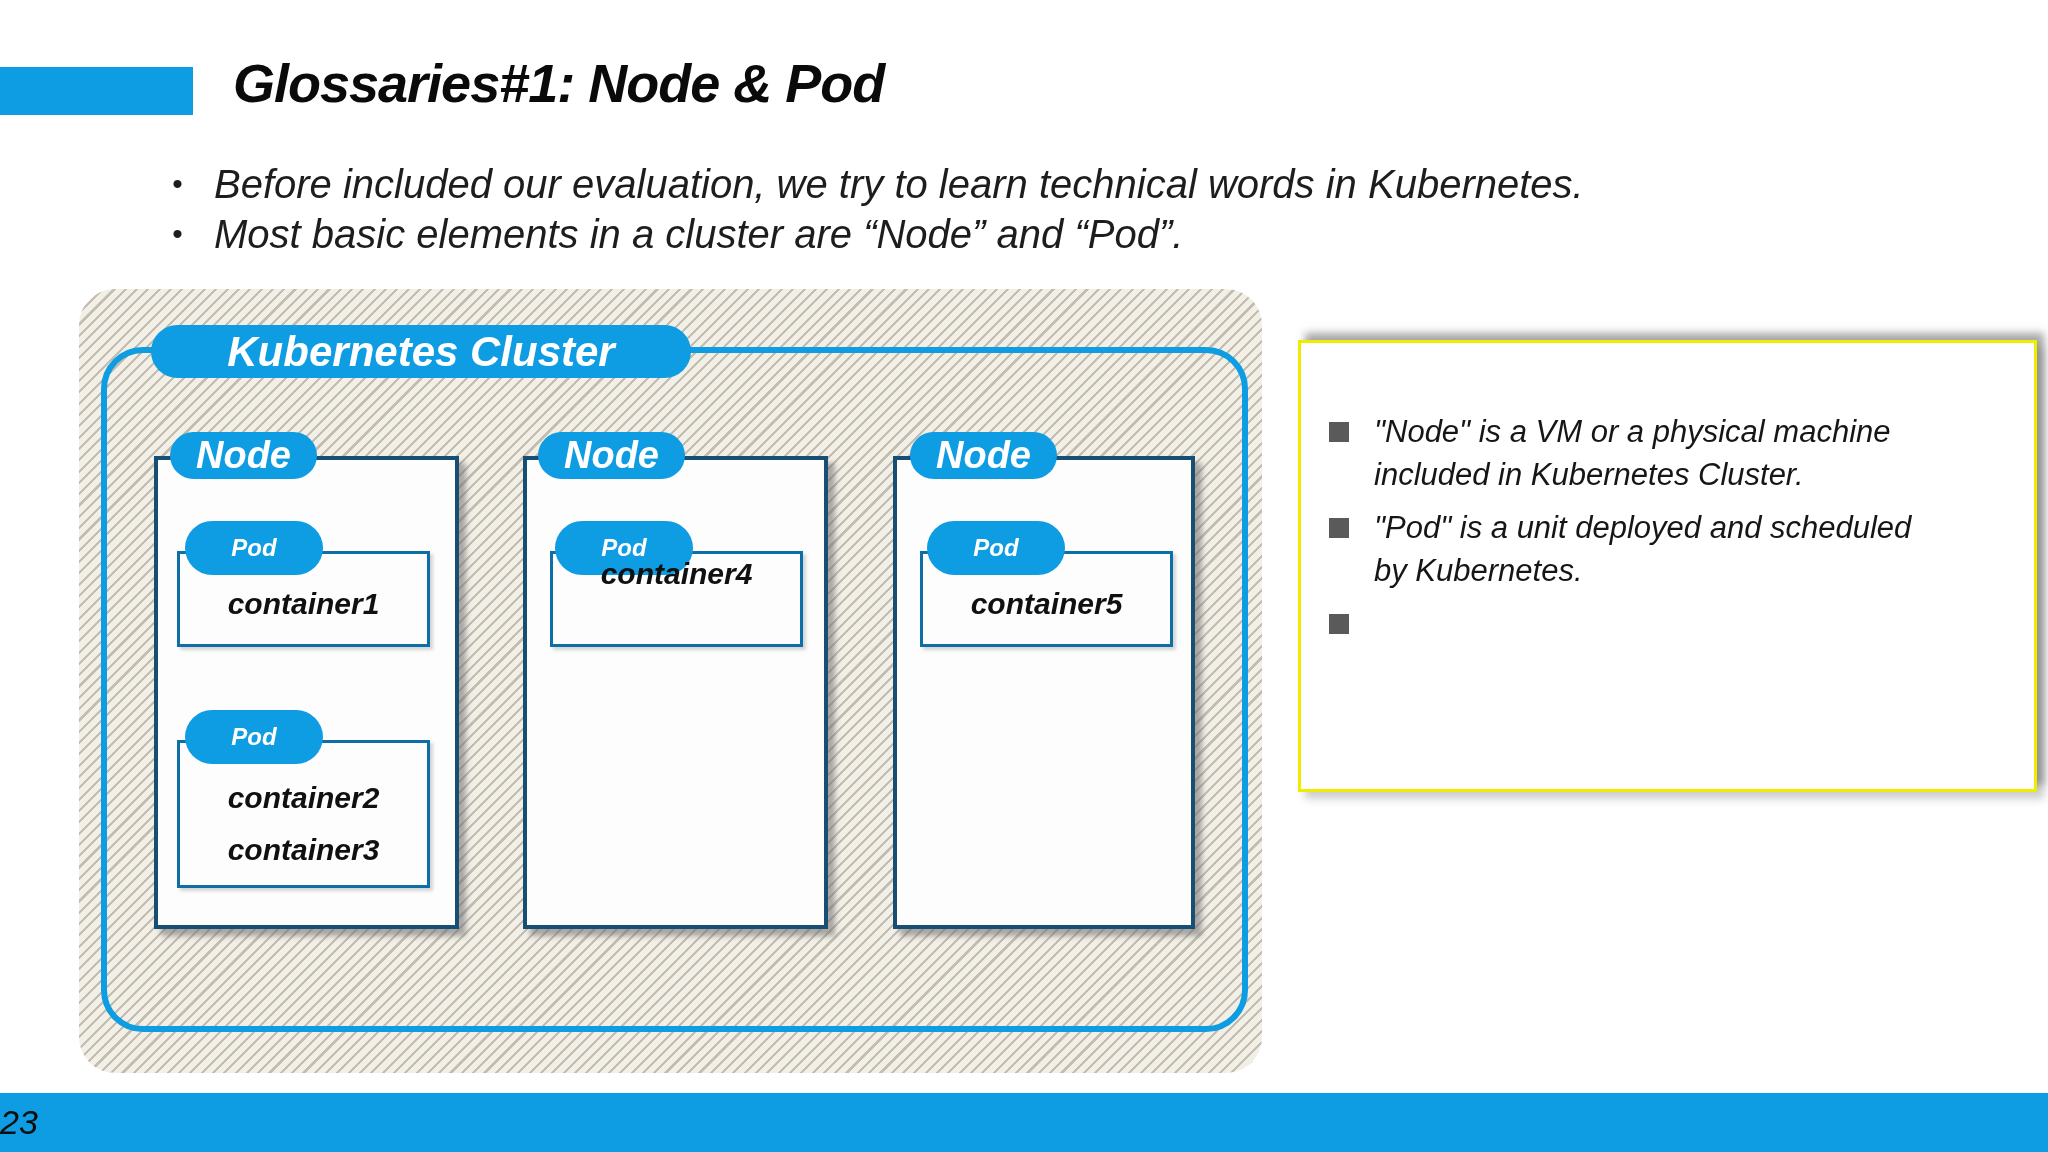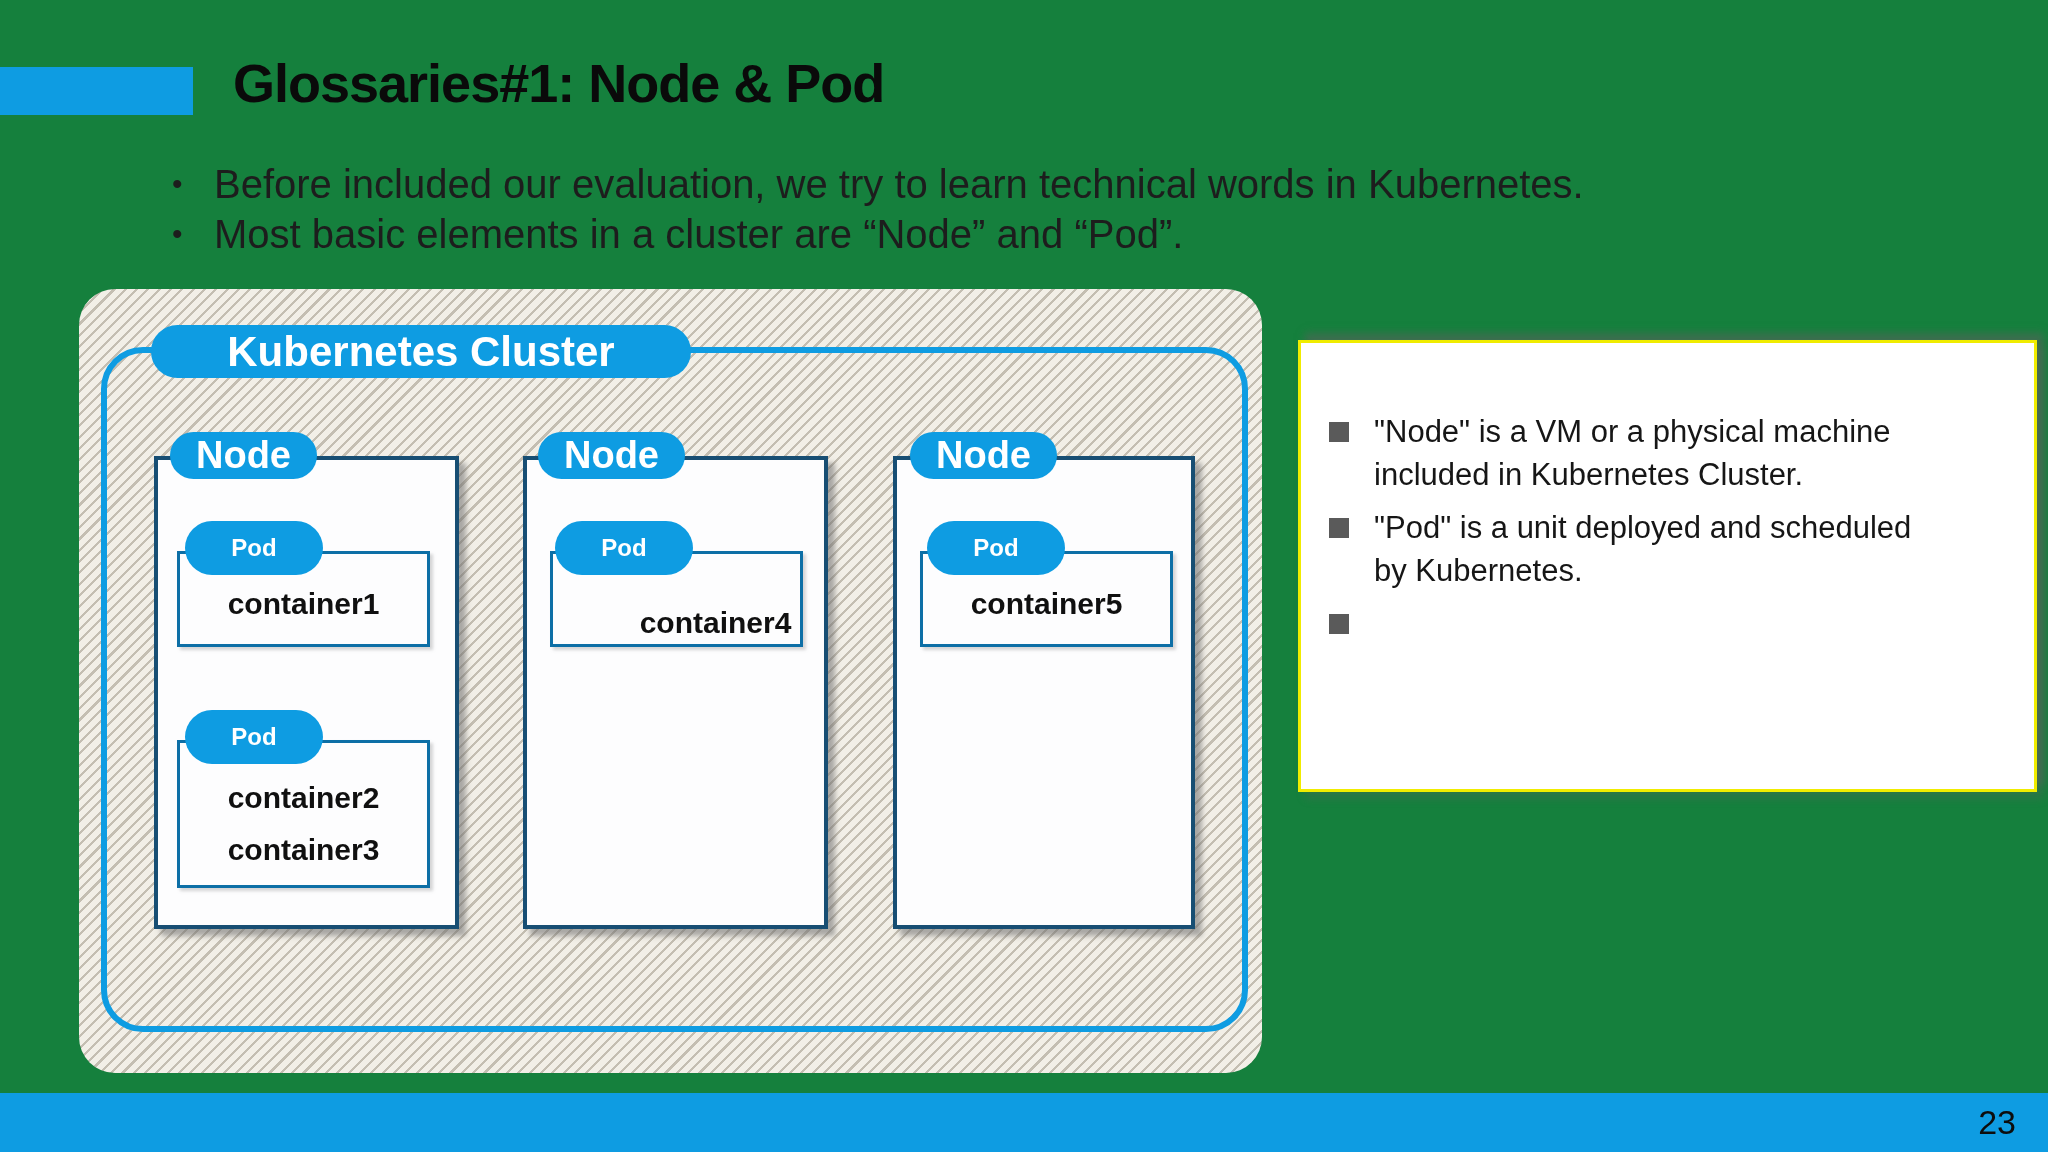--- a/index.html
+++ b/index.html
@@ -1,20 +1,21 @@
 <!DOCTYPE html>
 <html><head>
 <meta charset="utf-8">
 <style>
   html,body{margin:0;padding:0;background:#d8d5cc;}
   #stage{
     position:relative;width:2048px;height:1152px;overflow:hidden;
-    background:#15803d;
+    background:#ffffff;
     font-family:"Liberation Sans","DejaVu Sans",sans-serif;
     color:#141414;
+    font-style:italic;
   }
   .abs{position:absolute;}
 
   
   .title-bar{left:0;top:67px;width:193px;height:48px;background:#0e9ce2;}
   .page-title{left:233px;top:52px;width:1400px;height:70px;
     font-size:54px;font-weight:bold;color:#0a0a0a;letter-spacing:-1px;}
   .bullet-line{left:172px;width:1750px;height:50px;font-size:40px;color:#1d1d1d;
     display:flex;align-items:center;}
   .bullet-line .marker{width:42px;font-size:30px;color:#1d1d1d;flex:0 0 42px;}
@@ -56,38 +57,38 @@
   .pb4{left:550px;top:551px;height:96px;}
   .pb5{left:920px;top:551px;height:96px;}
   .pod-pill{width:138px;height:54px;font-size:24px;}
   .pp1{left:185px;top:521px;} .pp2{left:185px;top:710px;}
   .pp4{left:555px;top:521px;} .pp5{left:927px;top:521px;}
   .container-label{
     width:253px;height:34px;font-size:30px;font-weight:bold;color:#101010;
     display:flex;align-items:center;justify-content:center;white-space:nowrap;
   }
   .c1{left:177px;top:587px;} .c2{left:177px;top:781px;} .c3{left:177px;top:833px;}
-  .c4{left:550px;top:606px;padding-left:39px;} .c5{left:920px;top:587px;}
+  .c4{left:550px;top:557px;} .c5{left:920px;top:587px;}
 
   
   .info-box{
     left:1298px;top:340px;width:739px;height:452px;background:#ffffff;
     border:3px solid #f0ec00;box-sizing:border-box;
     box-shadow:7px -7px 8px rgba(95,95,95,0.55), 7px 7px 8px rgba(95,95,95,0.3);
   }
   .info-list{position:absolute;left:28px;top:67px;width:680px;
     list-style:none;margin:0;padding:0;}
   .info-item{display:flex;margin-bottom:10px;}
   .info-square{flex:0 0 20px;width:20px;height:20px;background:#5a5a5a;
     margin-top:12px;margin-right:25px;}
   .info-text{font-size:31px;line-height:43px;color:#161616;white-space:pre-line;}
 
   
   .footer-bar{left:0;top:1093px;width:2048px;height:59px;background:#0e9ce2;
-    display:flex;align-items:center;justify-content:flex-end;}
+    display:flex;align-items:center;justify-content:flex-start;}
   .page-number{margin-right:32px;font-size:34px;color:#0d0d0d;}
 </style>
 </head>
 <body>
 
 <div id="stage">
 
   <div class="abs title-bar"></div>
   <div class="abs page-title">Glossaries#1: Node &amp; Pod</div>
 

